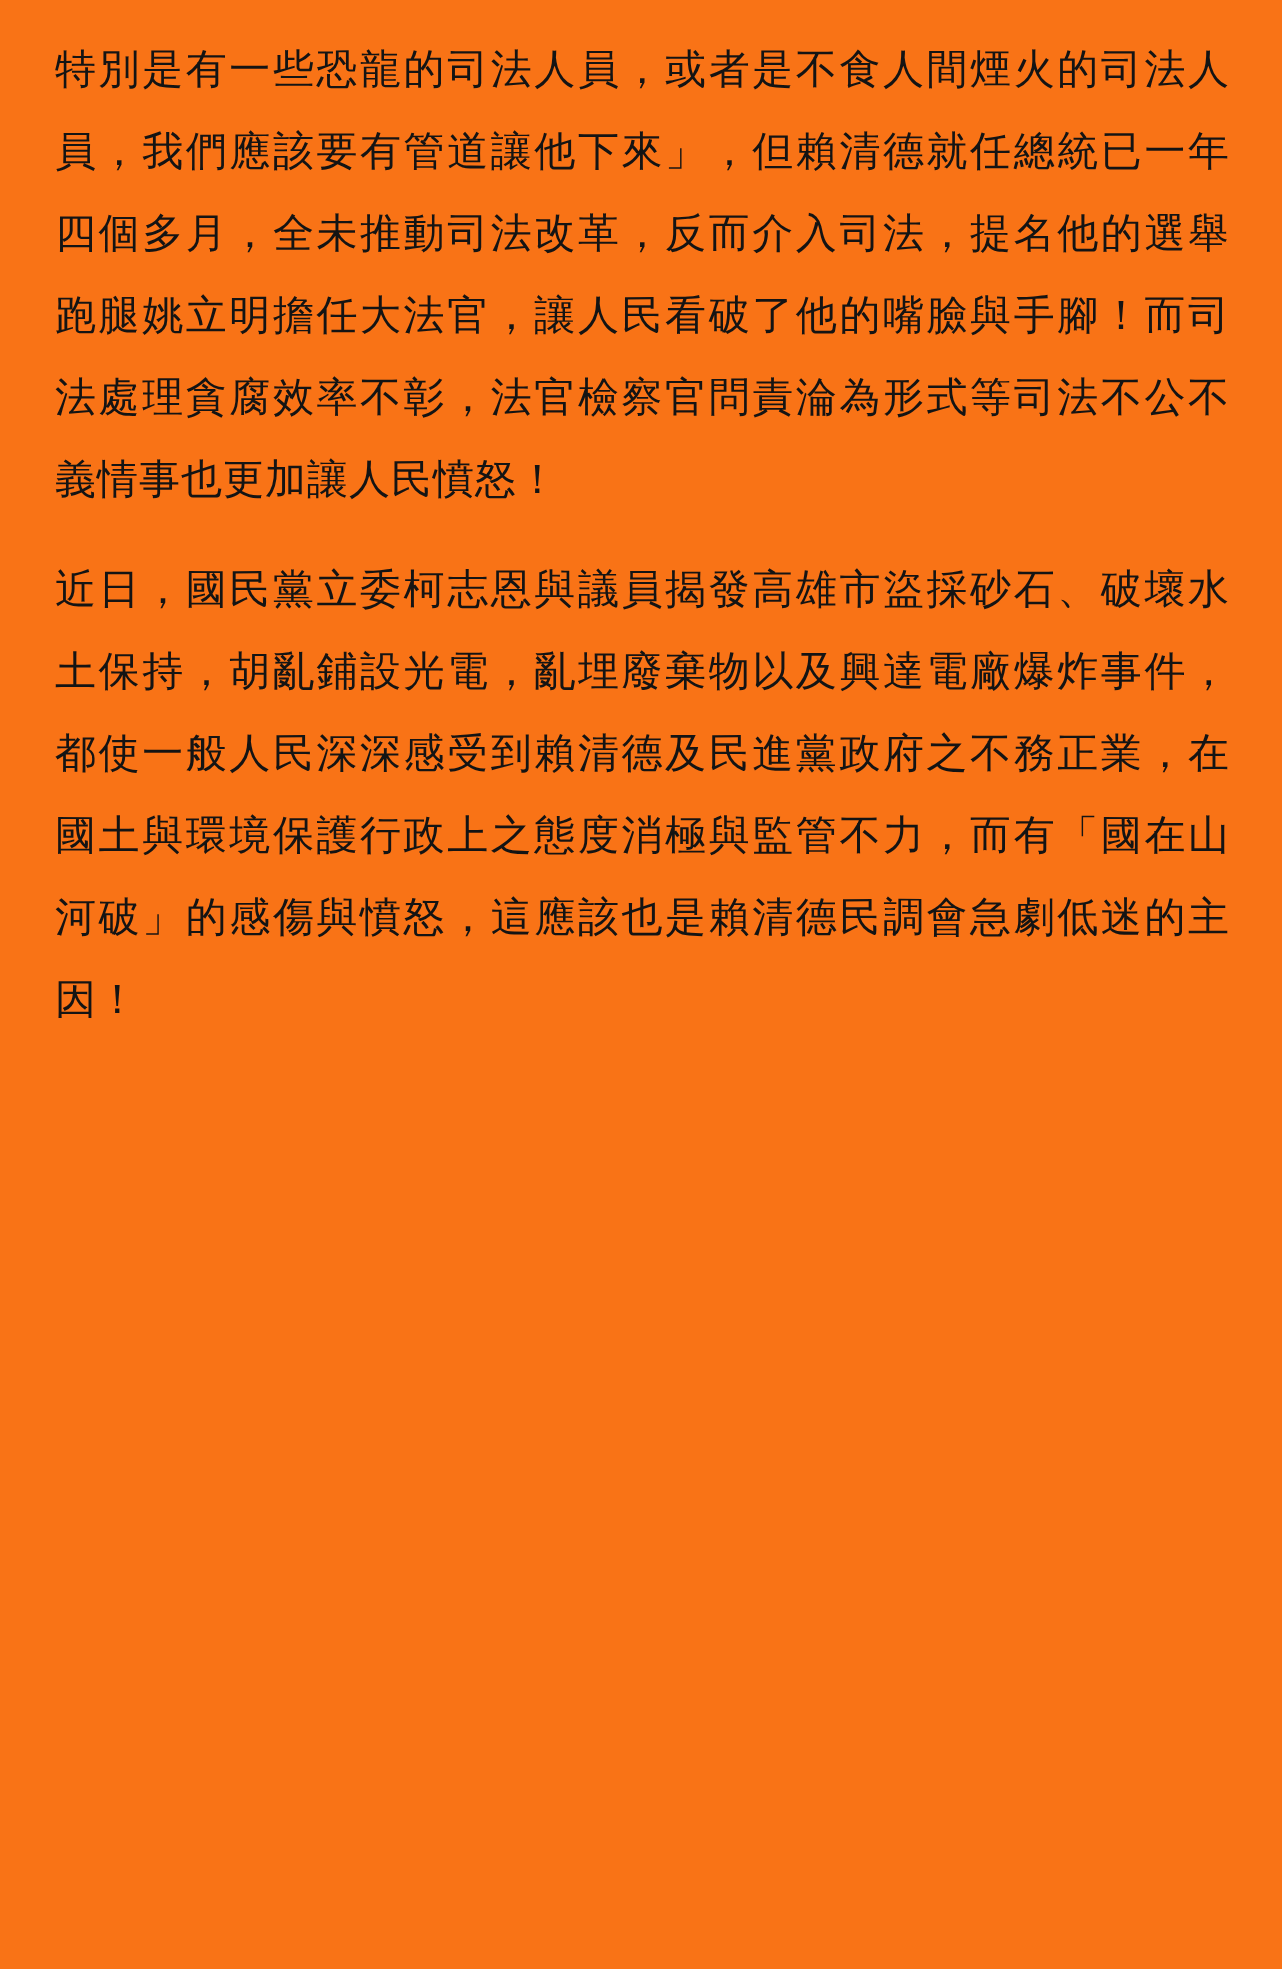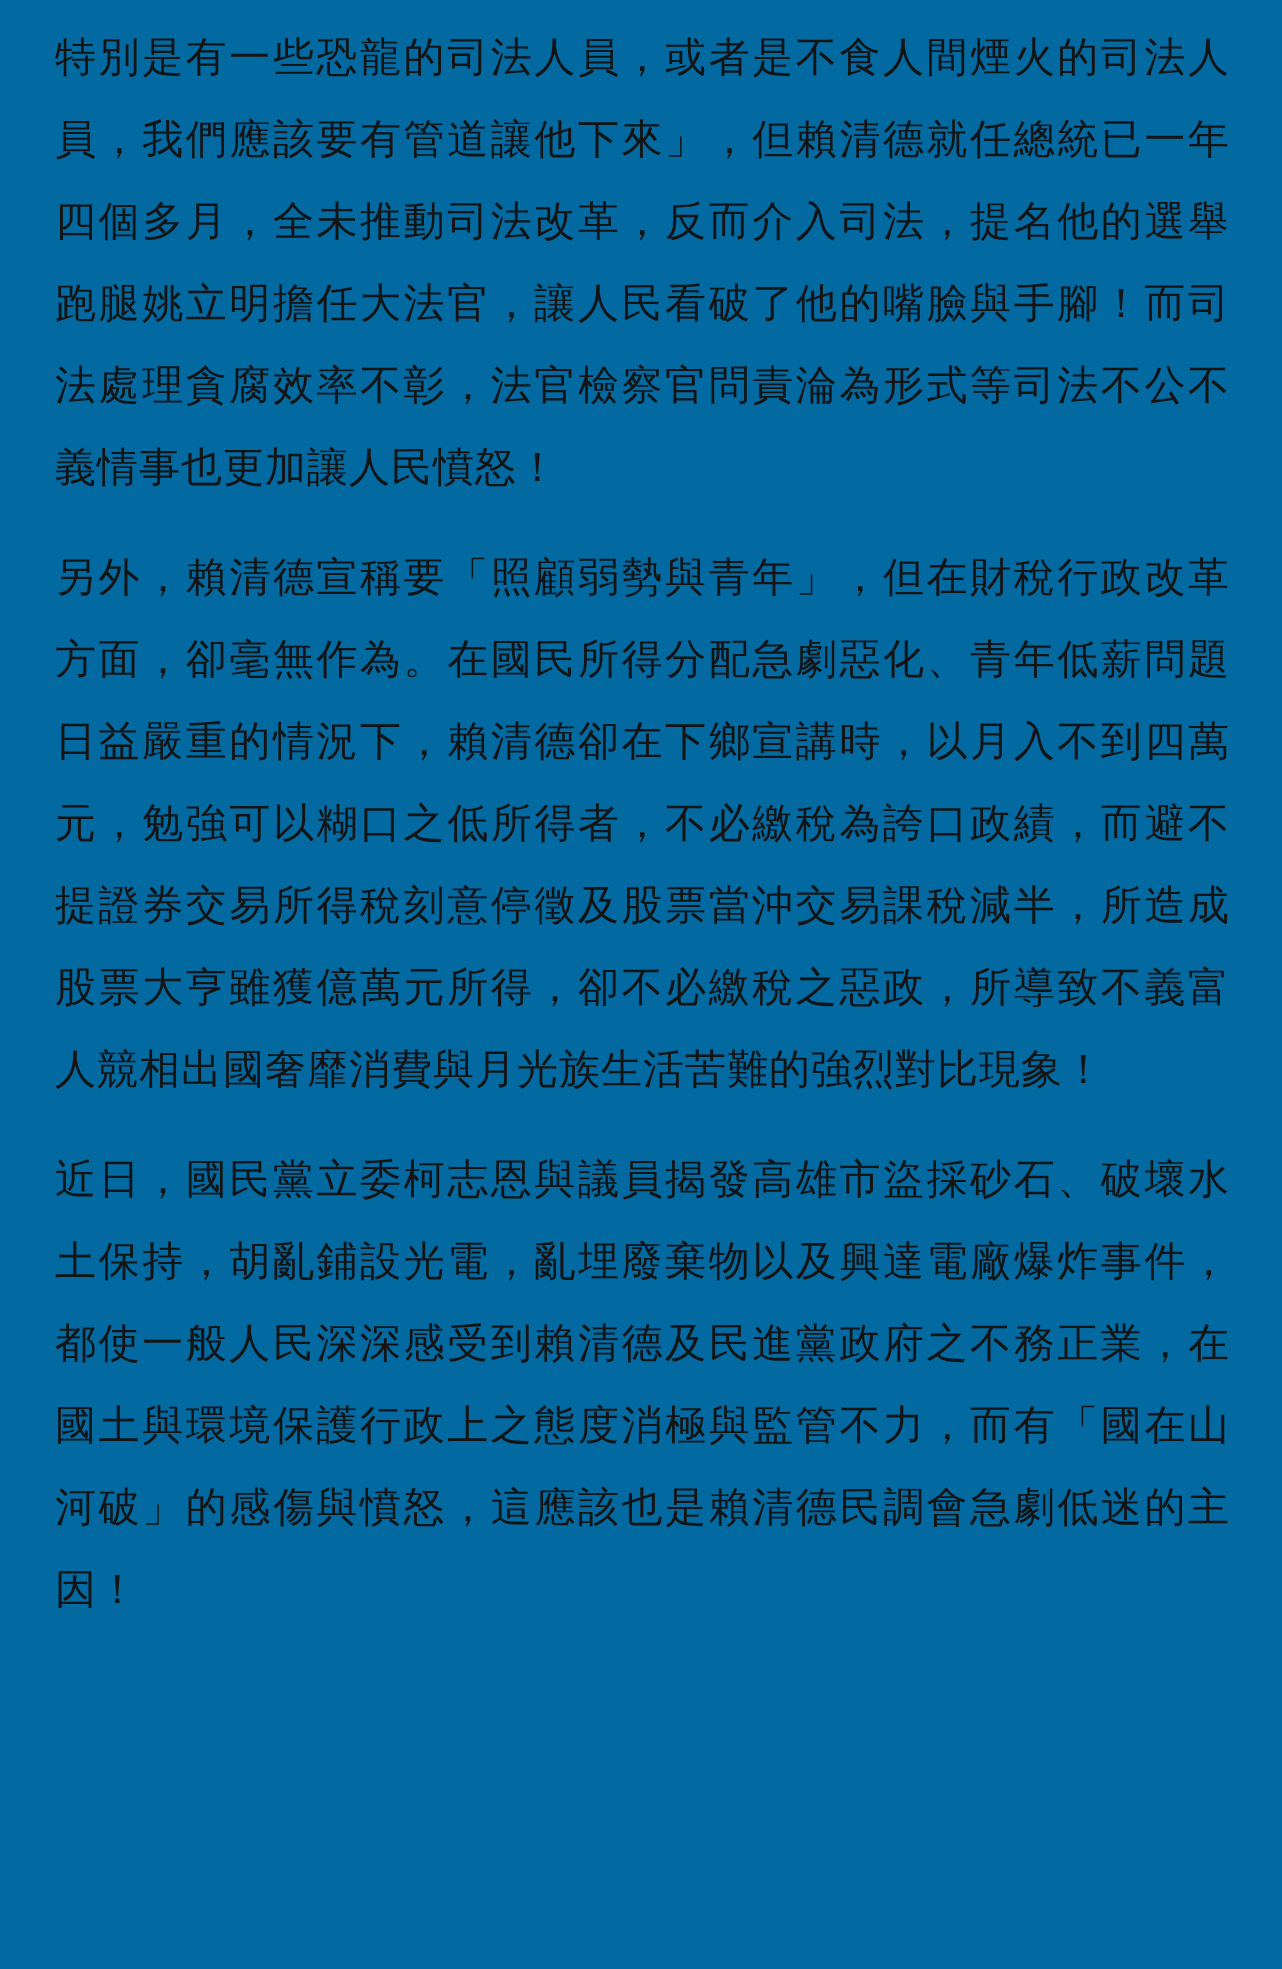--- a/index.html
+++ b/index.html
@@ -9,38 +9,37 @@
   }
   body {
     width: 1282px;
     height: 1969px;
     overflow: hidden;
   }
   .page {
     box-sizing: border-box;
     width: 1282px;
     height: 1969px;
-    padding: 16px 52px 0 55px;
-    background: #0369a1;
+    padding: 28px 52px 0 55px;
+    background: #f97316;
   }
   .para {
     font-family: "DejaVu Serif", "Liberation Serif", serif;
     font-size: 41px;
     line-height: 82px;
     color: #141414;
     text-align: justify;
     text-align-last: left;
     text-justify: inter-character;
     letter-spacing: 1px;
     margin: 0 0 28px 0;
     word-break: break-all;
     overflow-wrap: break-word;
   }
 </style>
 </head>
 <body>
 
 <div class="page">
   <p class="para">特別是有一些恐龍的司法人員，或者是不食人間煙火的司法人員，我們應該要有管道讓他下來」，但賴清德就任總統已一年四個多月，全未推動司法改革，反而介入司法，提名他的選舉跑腿姚立明擔任大法官，讓人民看破了他的嘴臉與手腳！而司法處理貪腐效率不彰，法官檢察官問責淪為形式等司法不公不義情事也更加讓人民憤怒！</p>
-  <p class="para">另外，賴清德宣稱要「照顧弱勢與青年」，但在財稅行政改革方面，卻毫無作為。在國民所得分配急劇惡化、青年低薪問題日益嚴重的情況下，賴清德卻在下鄉宣講時，以月入不到四萬元，勉強可以糊口之低所得者，不必繳稅為誇口政績，而避不提證券交易所得稅刻意停徵及股票當沖交易課稅減半，所造成股票大亨雖獲億萬元所得，卻不必繳稅之惡政，所導致不義富人競相出國奢靡消費與月光族生活苦難的強烈對比現象！</p>
   <p class="para">近日，國民黨立委柯志恩與議員揭發高雄市盜採砂石、破壞水土保持，胡亂鋪設光電，亂埋廢棄物以及興達電廠爆炸事件，都使一般人民深深感受到賴清德及民進黨政府之不務正業，在國土與環境保護行政上之態度消極與監管不力，而有「國在山河破」的感傷與憤怒，這應該也是賴清德民調會急劇低迷的主因！</p>
 
 </div>
 
 </body></html>

